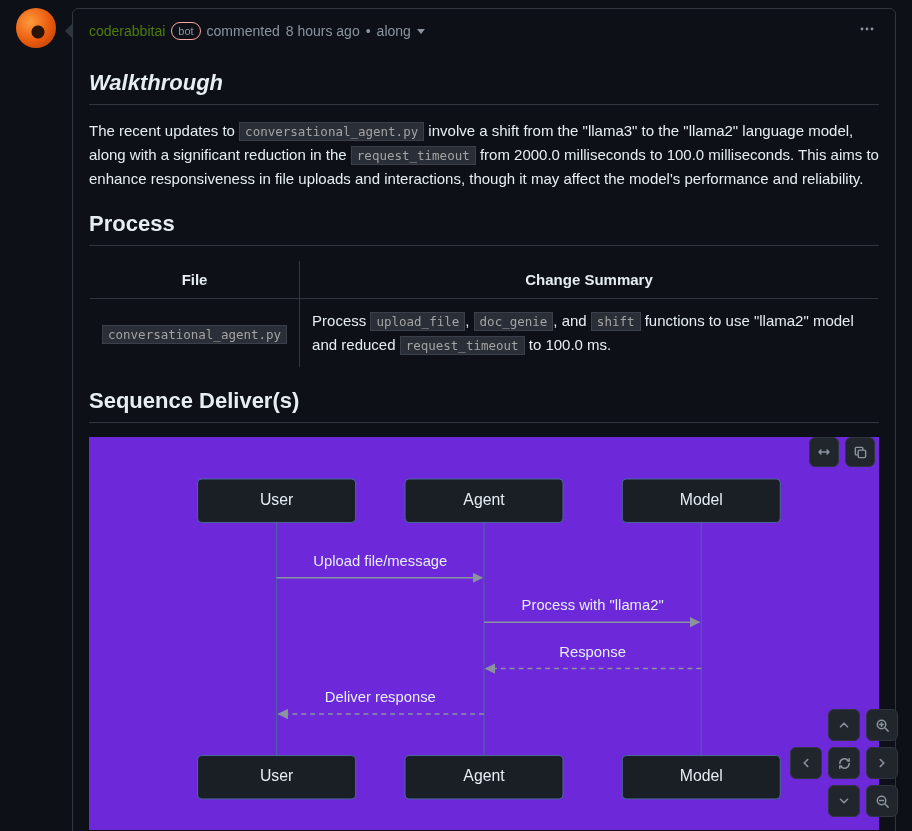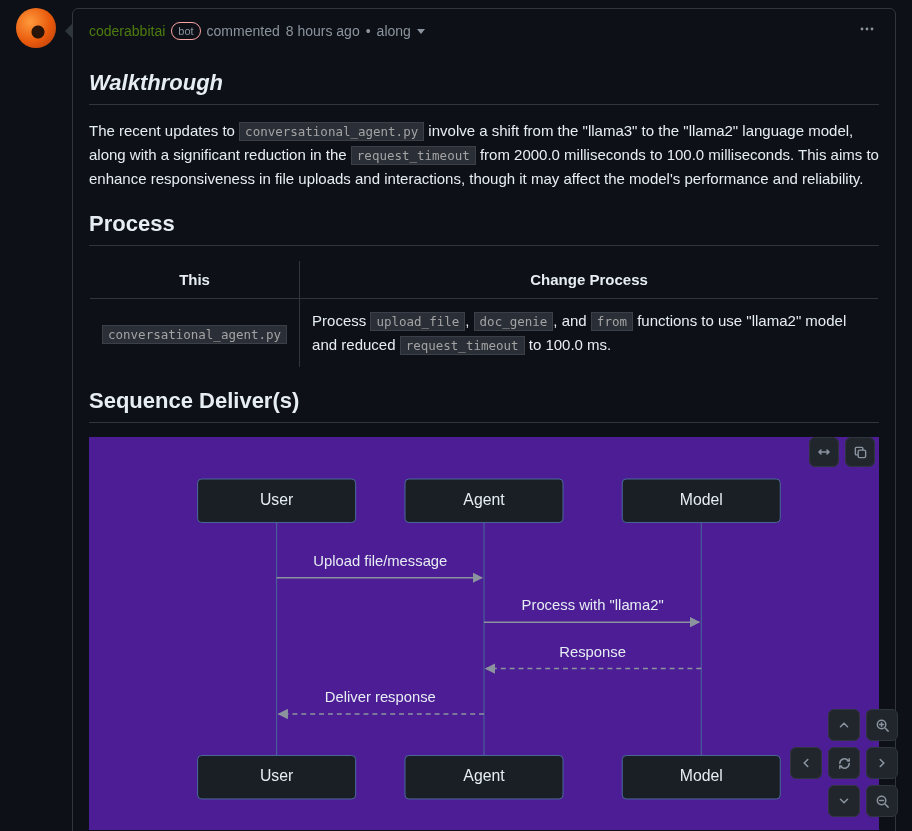--- a/index.html
+++ b/index.html
@@ -119,21 +119,21 @@
     vertical-align: middle;
     font-size: 15px;
   }
   table.changes th { text-align: center; font-weight:600; }
   table.changes td.file-cell { text-align: center; width: 200px; }
   table.changes td.summary-cell { line-height: 1.6; }
 
   
   .diagram-wrap {
     position: relative;
-    background: #4c1d95;
+    background: #6d28d9;
     padding: 10px 0 0 0;
     margin-top: 6px;
   }
   .diagram-toolbar {
     position: absolute;
     right: 4px;
     top: 0;
     display: flex;
     gap: 6px;
   }
@@ -208,31 +208,31 @@
     <div class="content">
       <h2 class="section first">Walkthrough</h2>
       <p class="para">
         <span>The recent updates to </span><code class="inline">conversational_agent.py</code><span> involve a shift from the "llama3" to the "llama2" language model, along with a significant reduction in the </span><code class="inline">request_timeout</code><span> from 2000.0 milliseconds to 100.0 milliseconds. This aims to enhance responsiveness in file uploads and interactions, though it may affect the model's performance and reliability.</span>
       </p>
 
       <h2 class="section">Process</h2>
       <table class="changes">
         <thead>
           <tr>
-            <th>This</th>
-            <th>Change Process</th>
+            <th>File</th>
+            <th>Change Summary</th>
           </tr>
         </thead>
         <tbody>
           <tr>
             <td class="file-cell">
               <code class="inline">conversational_agent.py</code>
             </td>
             <td class="summary-cell">
-              <span>Process </span><code class="inline">upload_file</code><span>, </span><code class="inline">doc_genie</code><span>, and </span><code class="inline">from</code><span> functions to use "llama2" model and reduced </span><code class="inline">request_timeout</code><span> to 100.0 ms.</span>
+              <span>Process </span><code class="inline">upload_file</code><span>, </span><code class="inline">doc_genie</code><span>, and </span><code class="inline">shift</code><span> functions to use "llama2" model and reduced </span><code class="inline">request_timeout</code><span> to 100.0 ms.</span>
             </td>
           </tr>
         </tbody>
       </table>
 
       <h2 class="section">Sequence Deliver(s)</h2>
 
       <div class="diagram-wrap">
         <div class="diagram-toolbar">
           <div class="tool-btn">

